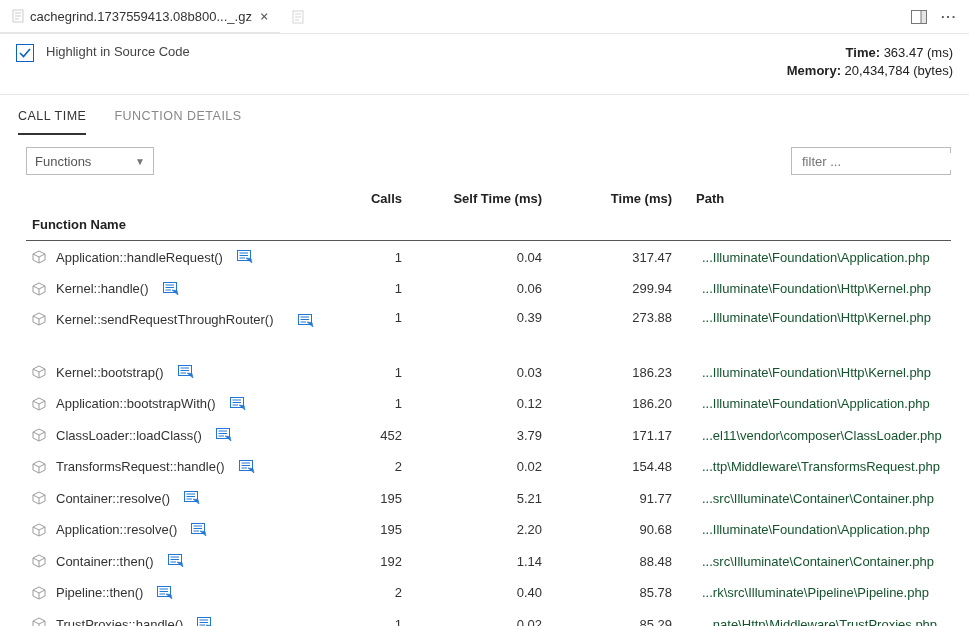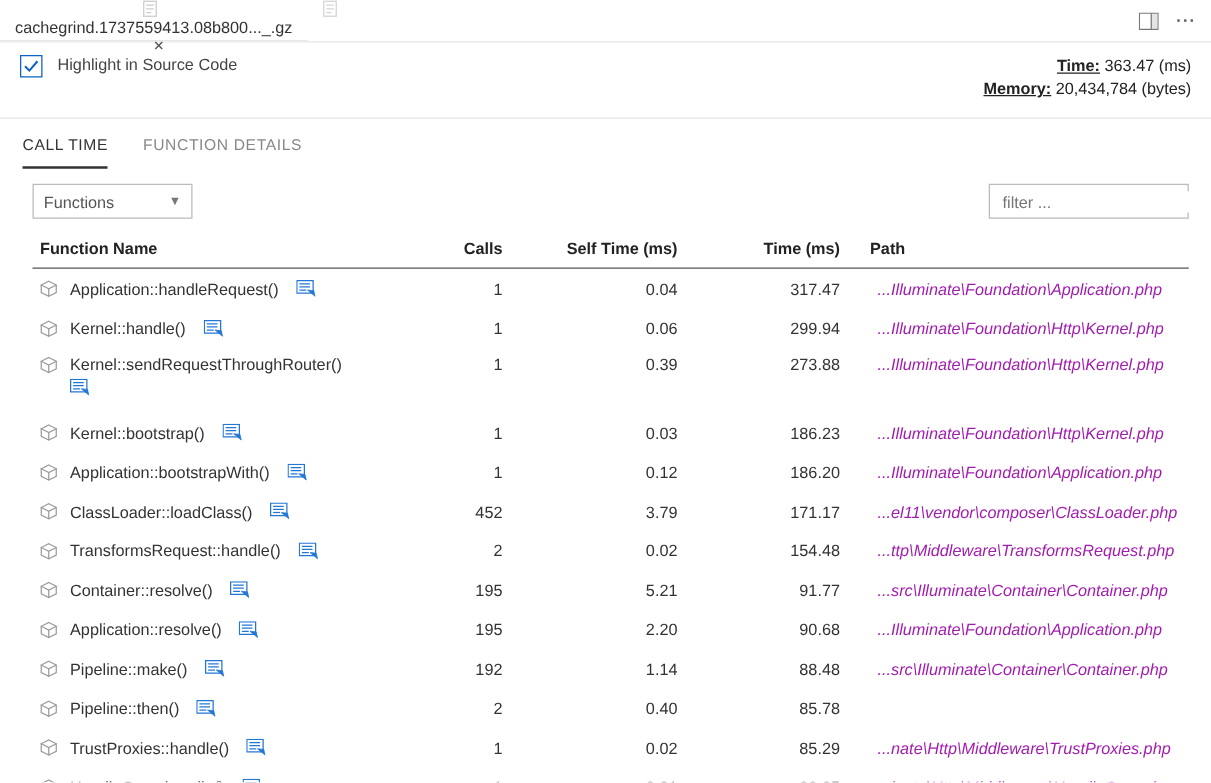--- a/index.html
+++ b/index.html
@@ -1,75 +1,75 @@
 <!DOCTYPE html>
 <html><head>
 <meta charset="utf-8">
 <style>
   * { box-sizing: border-box; }
   html, body { margin: 0; padding: 0; font-family: "Segoe UI", Arial, sans-serif; font-size: 13px; color: #333; background: #fff; }
   body { width: 969px; height: 626px; overflow: hidden; display:flex; flex-direction:column; }
 
   
   .tabbar { display:flex; align-items:center; height:34px; border-bottom:1px solid #e6e6e6; }
-  .tab { display:flex; align-items:center; padding:0 12px; height:100%; color:#777; cursor:pointer;flex-direction:column; }
+  .tab { display:flex; align-items:center; padding:0 12px; height:100%; color:#777; cursor:pointer; }
   .tab.active { color:#333; border-bottom:1px solid #e6e6e6; background:#fff; }
   .tab .file-icon { margin-right:6px; opacity:.5; }
   .tab .close { margin-left:8px; font-family:monospace; color:#555; font-size:14px; }
   .tabbar .spacer { flex:1; }
   .tabbar .rightctl { padding:0 12px; display:flex; align-items:center; gap:14px; color:#666; }
 
   .file-icon svg { width:12px; height:14px; display:block; }
   .panel-icon svg { width:16px; height:14px; display:block; }
   .dots { letter-spacing:1px; font-weight:700; color:#555; }
 
   
   .infobar { padding:10px 16px 14px 16px; display:flex; align-items:flex-start; border-bottom:1px solid #e6e6e6; }
   .checkbox { width:18px; height:18px; border:1px solid #0b61c4; display:inline-flex; align-items:center; justify-content:center; margin-right:12px; }
   .checkbox svg { width:12px; height:12px; }
   .infobar .label { color:#444; }
   .infobar .spacer { flex:1; }
   .metrics { text-align:right; color:#222; line-height:1.4; }
-  .metrics b { font-weight:700;text-decoration:underline; }
+  .metrics b { font-weight:700; }
 
   
   .subtabs { display:flex; gap:28px; padding:14px 36px 0 18px; }
   .subtab { font-size:12.5px; letter-spacing:.5px; color:#888; padding-bottom:10px; cursor:pointer; }
   .subtab.active { color:#333; border-bottom:2px solid #333; }
 
   
   .controls { display:flex; align-items:center; padding:12px 18px 10px 26px; }
   .dropdown { border:1px solid #bbb; height:28px; width:128px; display:flex; align-items:center; justify-content:space-between; padding:0 8px; color:#555; cursor:pointer; }
   .dropdown .chev { font-size:10px; color:#777; }
   .controls .spacer { flex:1; }
   .filter { border:1px solid #bbb; height:28px; width:160px; display:flex; align-items:center; padding:0 8px; }
   .filter input { border:none; outline:none; flex:1; font-family:inherit; font-size:13px; color:#555; }
   .filter .search-icon svg { width:14px; height:14px; display:block; opacity:.6; }
 
   
   .table { padding:0 18px 0 26px; flex:1; overflow:hidden; }
   .thead { display:flex; border-bottom:1px solid #555; padding:6px 0 8px 0; font-weight:700; color:#222; }
-  .col-fn { flex:0 0 306px; padding-left:6px; }
+  .col-fn { flex:0 0 306px; padding-left:6px;margin-top:26px; }
   .col-calls { flex:0 0 70px; text-align:right; }
   .col-self { flex:0 0 140px; text-align:right; }
   .col-time { flex:0 0 130px; text-align:right; }
   .col-path { flex:1; padding-left:24px; }
   .tbody { overflow:hidden; }
   .row { display:flex; align-items:center; height:31.5px; color:#333; }
   .fn-cell { display:flex; align-items:center; width:306px; padding-left:6px; }
   .cube-icon { width:14px; display:inline-flex; justify-content:center; margin-right:10px; opacity:.65; }
   .cube-icon svg { width:14px; height:14px; display:block; }
   .link-icon { margin-left:14px; display:inline-flex; color:#2277d6; }
   .link-icon svg { width:16px; height:14px; display:block; }
-  .path-cell { color:#a21caf; font-style:italic; flex:1; padding-left:30px; white-space:nowrap; }
+  .path-cell { color:#14532d; flex:1; padding-left:30px; white-space:nowrap; }
 
   
   .row.wrap { height:52px; align-items:flex-start; padding-top:6px; }
   .row.wrap .link-icon { margin-left:0; margin-top:4px; }
-  .row.wrap .fn-wrap-inner { display:flex; flex-direction:column; }
+  .row.wrap .fn-wrap-inner { display:flex; flex-direction:row; }
   .row.wrap .fn-name-line { display:flex; align-items:center; }
 </style>
 </head>
 <body>
 
 <div class="tabbar">
   <div class="tab active">
     <span class="file-icon">
       <svg viewBox="0 0 12 14">
           <rect x="1" y="1" width="10" height="12" fill="none" stroke="#999" stroke-width="1"></rect>
@@ -380,21 +380,21 @@
       </div>
       <div class="row">
         <div class="fn-cell">
           <span class="cube-icon">
             <svg viewBox="0 0 14 14">
               <polygon points="7,1 13,4 7,7 1,4" fill="none" stroke="#666" stroke-width="1"></polygon>
               <polyline points="1,4 1,10 7,13 7,7" fill="none" stroke="#666" stroke-width="1"></polyline>
               <polyline points="13,4 13,10 7,13" fill="none" stroke="#666" stroke-width="1"></polyline>
             </svg>
           </span>
-          <span>Pipeline::make()</span>
+          <span>Container::then()</span>
           <span class="link-icon">
             <svg viewBox="0 0 16 14">
               <rect x="0.5" y="0.5" width="13" height="10" fill="none" stroke="#2277d6" stroke-width="1"></rect>
               <line x1="2.5" y1="3" x2="11" y2="3" stroke="#2277d6"></line>
               <line x1="2.5" y1="5.5" x2="11" y2="5.5" stroke="#2277d6"></line>
               <line x1="2.5" y1="8" x2="8" y2="8" stroke="#2277d6"></line>
               <path d="M9 8 L15 13 L14 8.5 Z" fill="#2277d6" stroke="#2277d6" stroke-width="0.6"></path>
             </svg>
           </span>
         </div>
@@ -419,20 +419,21 @@
               <line x1="2.5" y1="3" x2="11" y2="3" stroke="#2277d6"></line>
               <line x1="2.5" y1="5.5" x2="11" y2="5.5" stroke="#2277d6"></line>
               <line x1="2.5" y1="8" x2="8" y2="8" stroke="#2277d6"></line>
               <path d="M9 8 L15 13 L14 8.5 Z" fill="#2277d6" stroke="#2277d6" stroke-width="0.6"></path>
             </svg>
           </span>
         </div>
         <div class="col-calls">2</div>
         <div class="col-self">0.40</div>
         <div class="col-time">85.78</div>
+        <div class="path-cell">...rk\src\Illuminate\Pipeline\Pipeline.php</div>
       </div>
       <div class="row">
         <div class="fn-cell">
           <span class="cube-icon">
             <svg viewBox="0 0 14 14">
               <polygon points="7,1 13,4 7,7 1,4" fill="none" stroke="#666" stroke-width="1"></polygon>
               <polyline points="1,4 1,10 7,13 7,7" fill="none" stroke="#666" stroke-width="1"></polyline>
               <polyline points="13,4 13,10 7,13" fill="none" stroke="#666" stroke-width="1"></polyline>
             </svg>
           </span>

